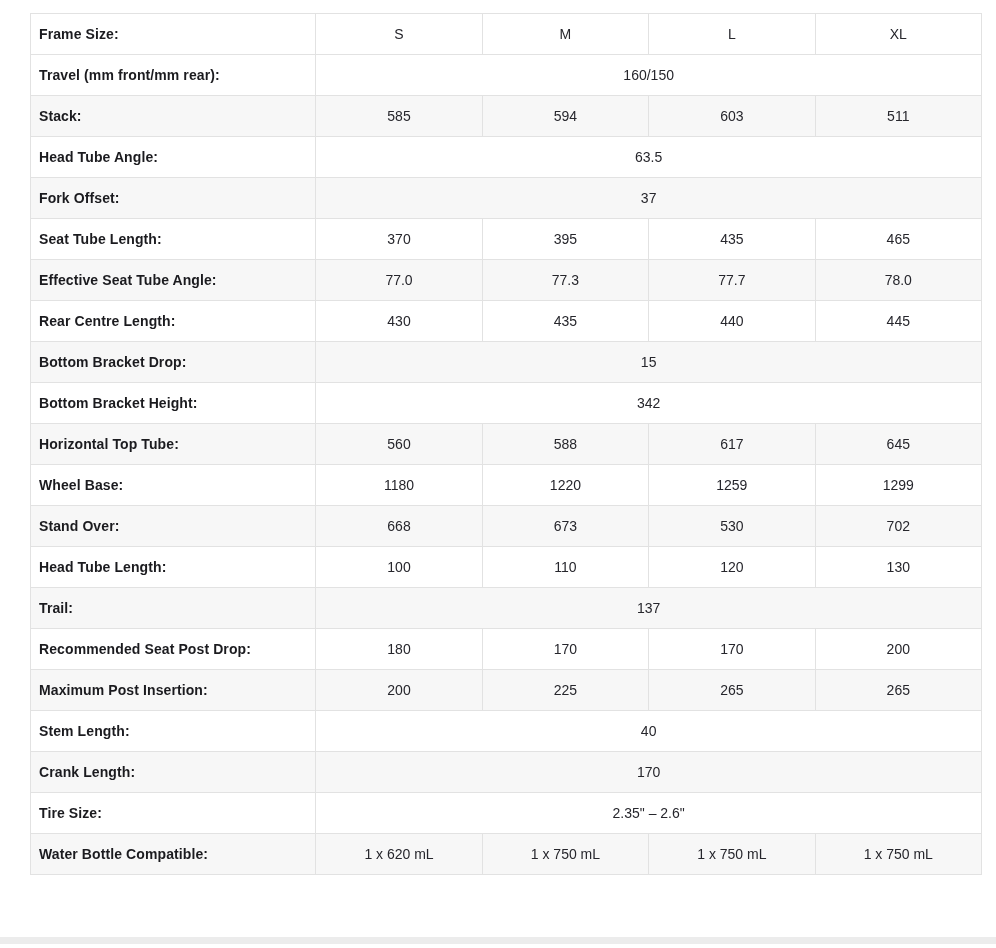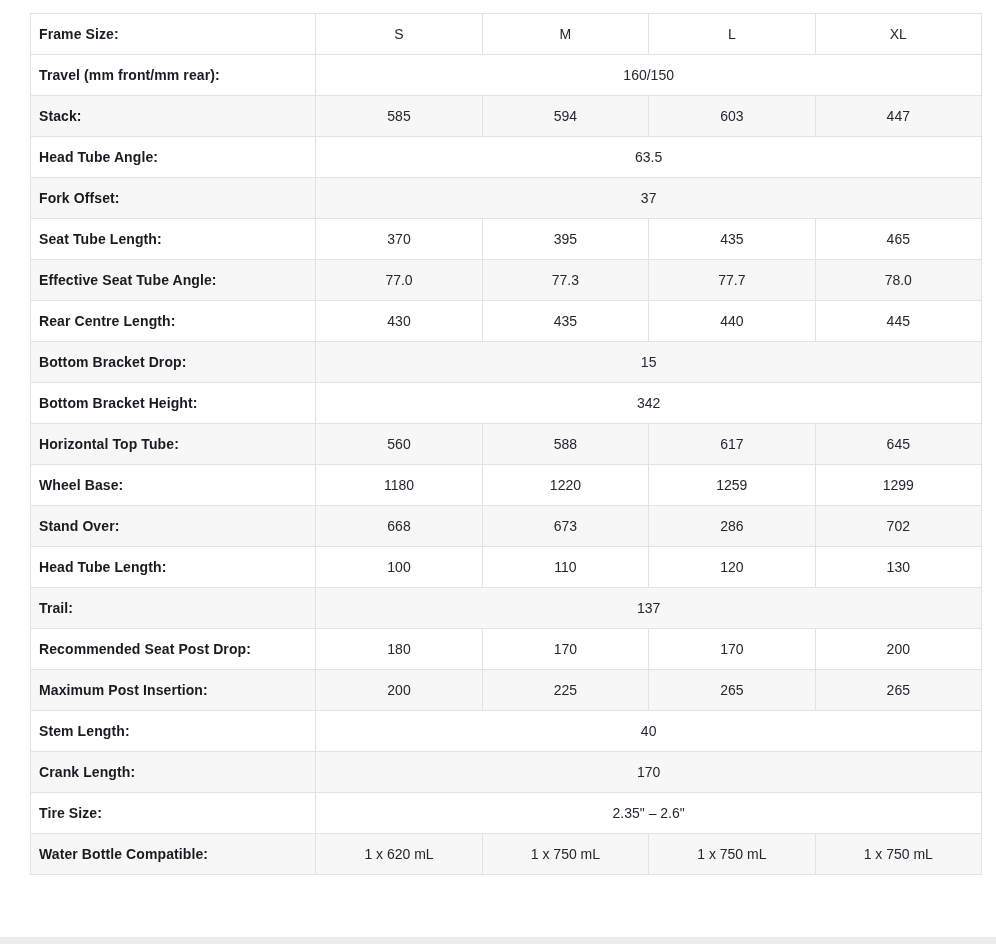--- a/index.html
+++ b/index.html
@@ -34,21 +34,21 @@
     <tbody>
         <tr>
           <td class="label">Travel (mm front/mm rear):</td>
           <td class="val" colspan="4">160/150</td>
         </tr>
         <tr>
           <td class="label">Stack:</td>
           <td class="val">585</td>
           <td class="val">594</td>
           <td class="val">603</td>
-          <td class="val">447</td>
+          <td class="val">511</td>
         </tr>
         <tr>
           <td class="label">Head Tube Angle:</td>
           <td class="val" colspan="4">63.5</td>
         </tr>
         <tr>
           <td class="label">Fork Offset:</td>
           <td class="val" colspan="4">37</td>
         </tr>
         <tr>
@@ -91,21 +91,21 @@
           <td class="label">Wheel Base:</td>
           <td class="val">1180</td>
           <td class="val">1220</td>
           <td class="val">1259</td>
           <td class="val">1299</td>
         </tr>
         <tr>
           <td class="label">Stand Over:</td>
           <td class="val">668</td>
           <td class="val">673</td>
-          <td class="val">286</td>
+          <td class="val">530</td>
           <td class="val">702</td>
         </tr>
         <tr>
           <td class="label">Head Tube Length:</td>
           <td class="val">100</td>
           <td class="val">110</td>
           <td class="val">120</td>
           <td class="val">130</td>
         </tr>
         <tr>

